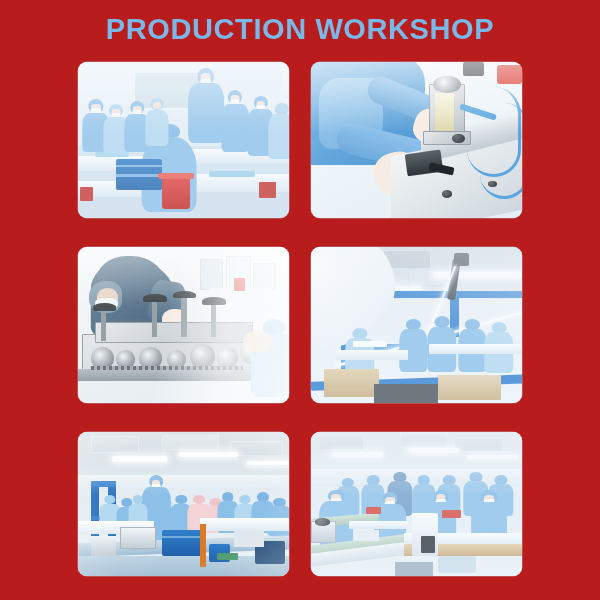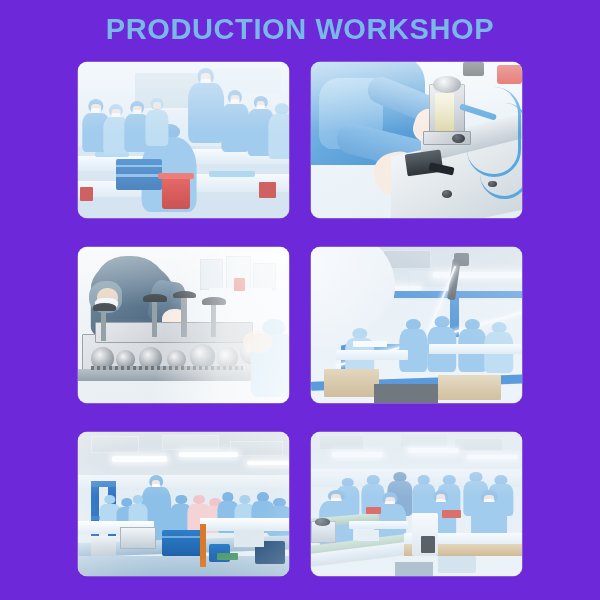--- a/index.html
+++ b/index.html
@@ -13,21 +13,21 @@
     height: 600px;
     overflow: hidden;
     font-family: "Liberation Sans", sans-serif;
     position: relative;
   }
 
   #page {
     position: relative;
     width: 600px;
     height: 600px;
-    background: #6d28d9;
+    background: #b91c1c;
   }
 
   
   .page-title {
     position: absolute;
     left: 0;
     top: 12px;
     width: 600px;
     text-align: center;
     font-family: "Liberation Sans", sans-serif;

